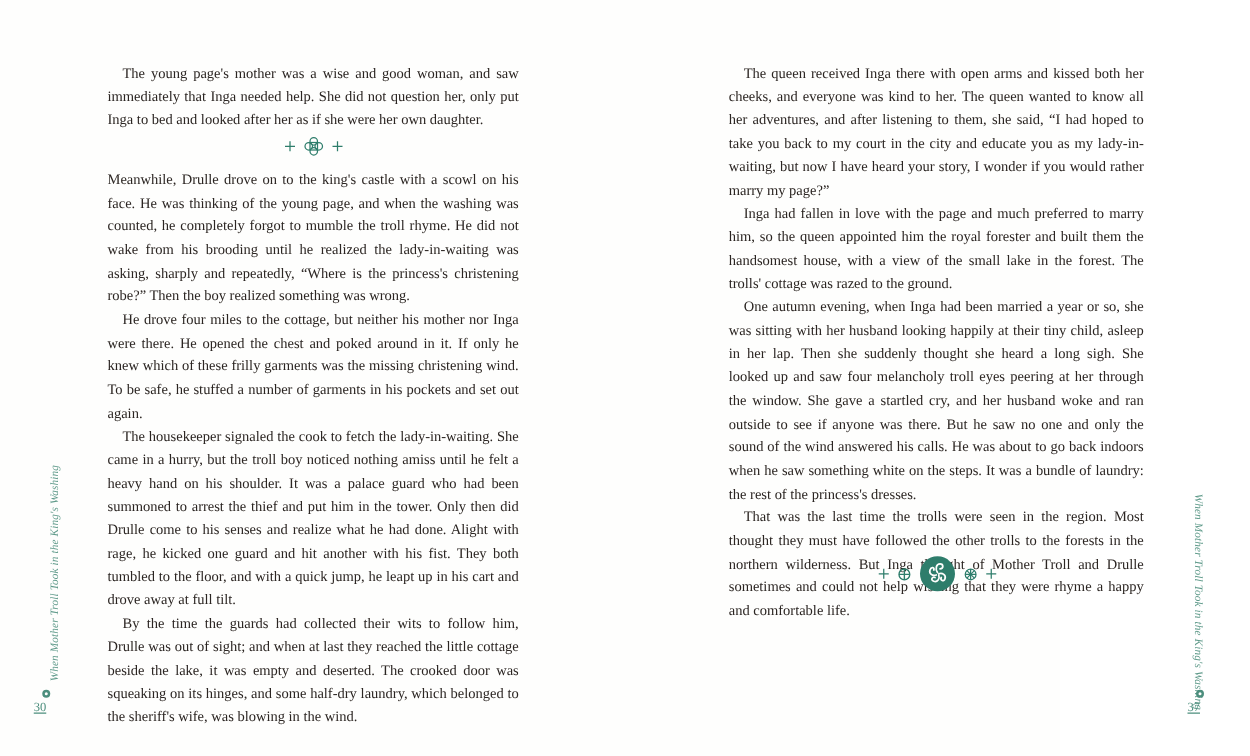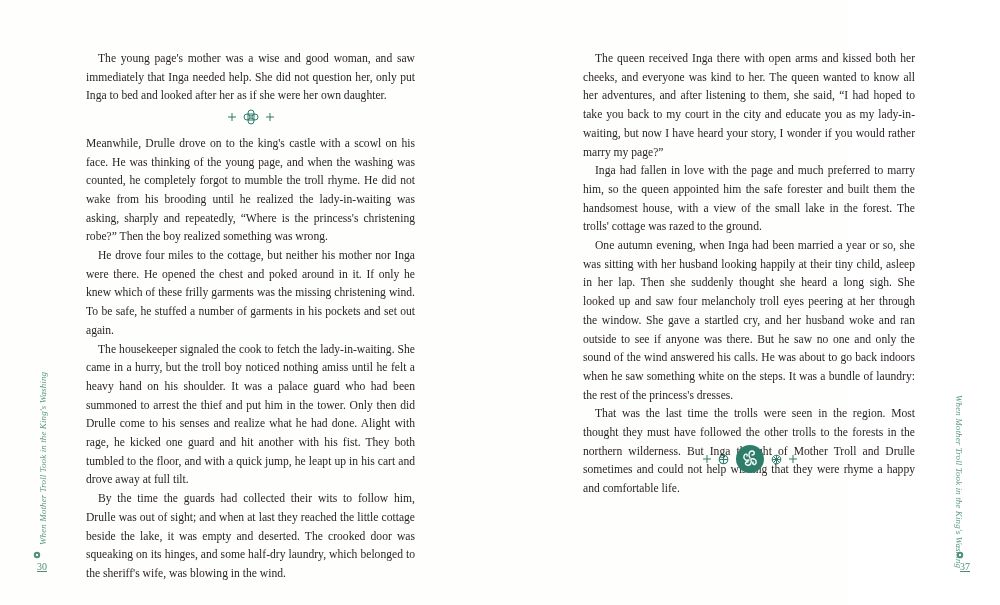--- a/index.html
+++ b/index.html
@@ -92,21 +92,21 @@
       height: 8px;
     }
     .page-left .folio-mark { left: 33px; top: 551px; }
     .page-right .folio-mark { left: 456px; top: 551px; }
     .folio {
       position: absolute;
       font-family: "Liberation Serif", "DejaVu Serif", serif;
       font-size: 10px;
       color: #4c8e7d;
       width: 20px;
-      text-align: right;
+      text-align: left;
       text-decoration: underline;
     }
     .page-left .folio { left: 27px; top: 561px; }
     .page-right .folio { left: 450px; top: 561px; }
   </style>
 </head>
 <body>
 
 <div class="spread">
 
@@ -141,21 +141,21 @@
     <svg class="folio-mark" viewBox="0 0 8 8">
       <circle cx="4" cy="4" r="3.2" fill="#4c8e7d"></circle>
       <circle cx="4" cy="4" r="1.2" fill="#fefefd"></circle>
     </svg>
     <div class="folio">30</div>
   </div>
 
   <div class="page page-right">
     <div class="body-text">
       <p>The queen received Inga there with open arms and kissed both her cheeks, and everyone was kind to her. The queen wanted to know all her adventures, and after listening to them, she said, “I had hoped to take you back to my court in the city and educate you as my lady-in-waiting, but now I have heard your story, I wonder if you would rather marry my page?”</p>
-      <p>Inga had fallen in love with the page and much preferred to marry him, so the queen appointed him the safe forester and built them the handsomest house, with a view of the small lake in the forest. The trolls' cottage was razed to the ground.</p>
+      <p>Inga had fallen in love with the page and much preferred to marry him, so the queen appointed him the royal forester and built them the handsomest house, with a view of the small lake in the forest. The trolls' cottage was razed to the ground.</p>
       <p>One autumn evening, when Inga had been married a year or so, she was sitting with her husband looking happily at their tiny child, asleep in her lap. Then she suddenly thought she heard a long sigh. She looked up and saw four melancholy troll eyes peering at her through the window. She gave a startled cry, and her husband woke and ran outside to see if anyone was there. But he saw no one and only the sound of the wind answered his calls. He was about to go back indoors when he saw something white on the steps. It was a bundle of laundry: the rest of the princess's dresses.</p>
       <p>That was the last time the trolls were seen in the region. Most thought they must have followed the other trolls to the forests in the northern wilderness. But Inga thought of Mother Troll and Drulle sometimes and could not help wishing that they were rhyme a happy and comfortable life.</p>
     </div>
 
     <div class="ornament-large">
       <svg width="10" height="10" viewBox="0 0 10 10">
         <g stroke="#2e7d6b" stroke-width="1">
             <line x1="1" y1="5" x2="9" y2="5"></line>
             <line x1="5" y1="1" x2="5" y2="9"></line>
           </g>

